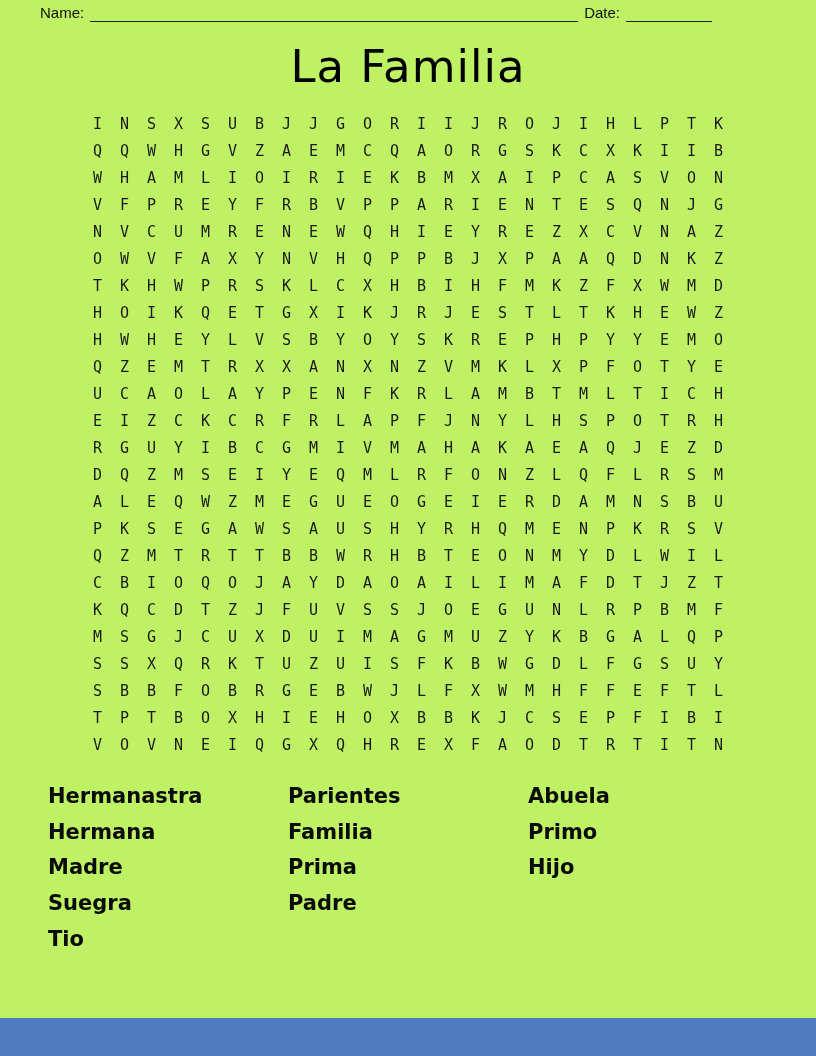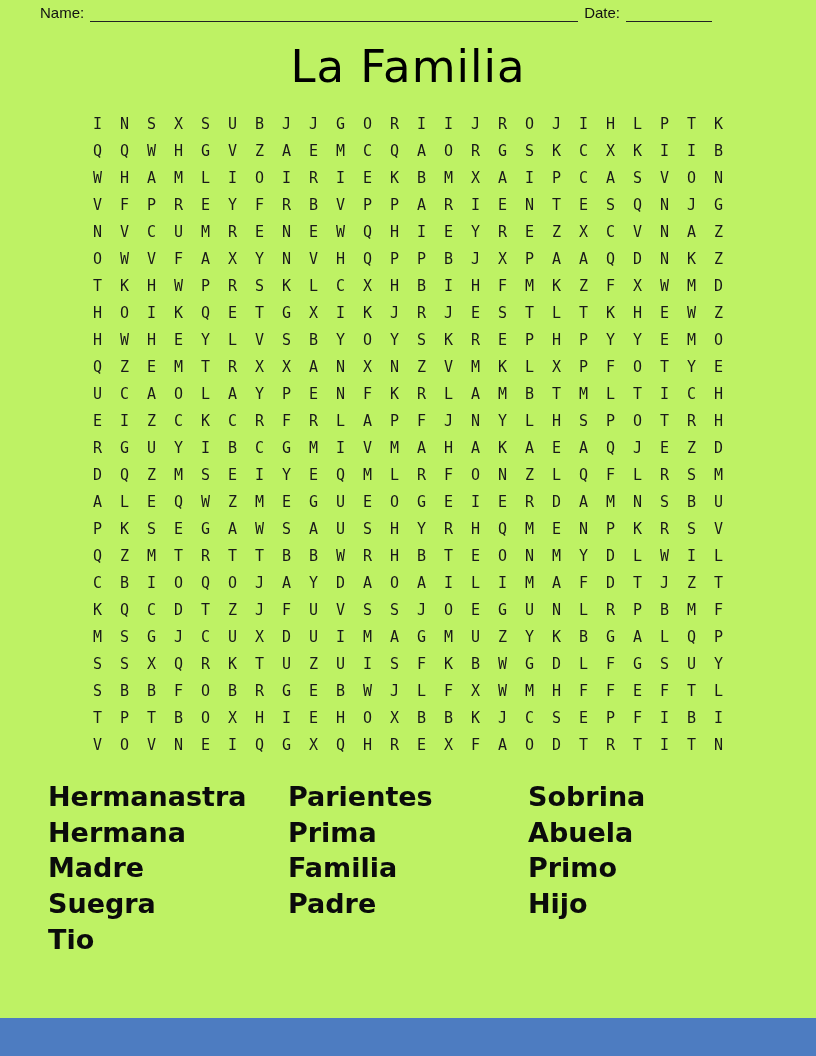--- a/index.html
+++ b/index.html
@@ -72,21 +72,21 @@
   .words {
     position: absolute;
     top: 779px;
     left: 48px;
     display: flex;
   }
   .word-col { width: 240px; }
   .word-item {
     height: 35.7px;
     font-family: "DejaVu Sans", sans-serif;
-    font-size: 27px;
+    font-size: 21px;
     font-weight: 600;
     color: #0b0b0b;
     line-height: 35.7px;
   }
 
   
   .footer-bar {
     position: absolute;
     left: 0;
     right: 0;
@@ -738,26 +738,25 @@
   <div class="words">
       <div class="word-col">
         <div class="word-item">Hermanastra</div>
         <div class="word-item">Hermana</div>
         <div class="word-item">Madre</div>
         <div class="word-item">Suegra</div>
         <div class="word-item">Tio</div>
       </div>
       <div class="word-col">
         <div class="word-item">Parientes</div>
+        <div class="word-item">Familia</div>
         <div class="word-item">Prima</div>
-        <div class="word-item">Familia</div>
         <div class="word-item">Padre</div>
       </div>
       <div class="word-col">
-        <div class="word-item">Sobrina</div>
         <div class="word-item">Abuela</div>
         <div class="word-item">Primo</div>
         <div class="word-item">Hijo</div>
       </div>
     </div>
 
   <div class="footer-bar" style="background: rgb(77, 124, 193);"></div>
 
 </div>
 

